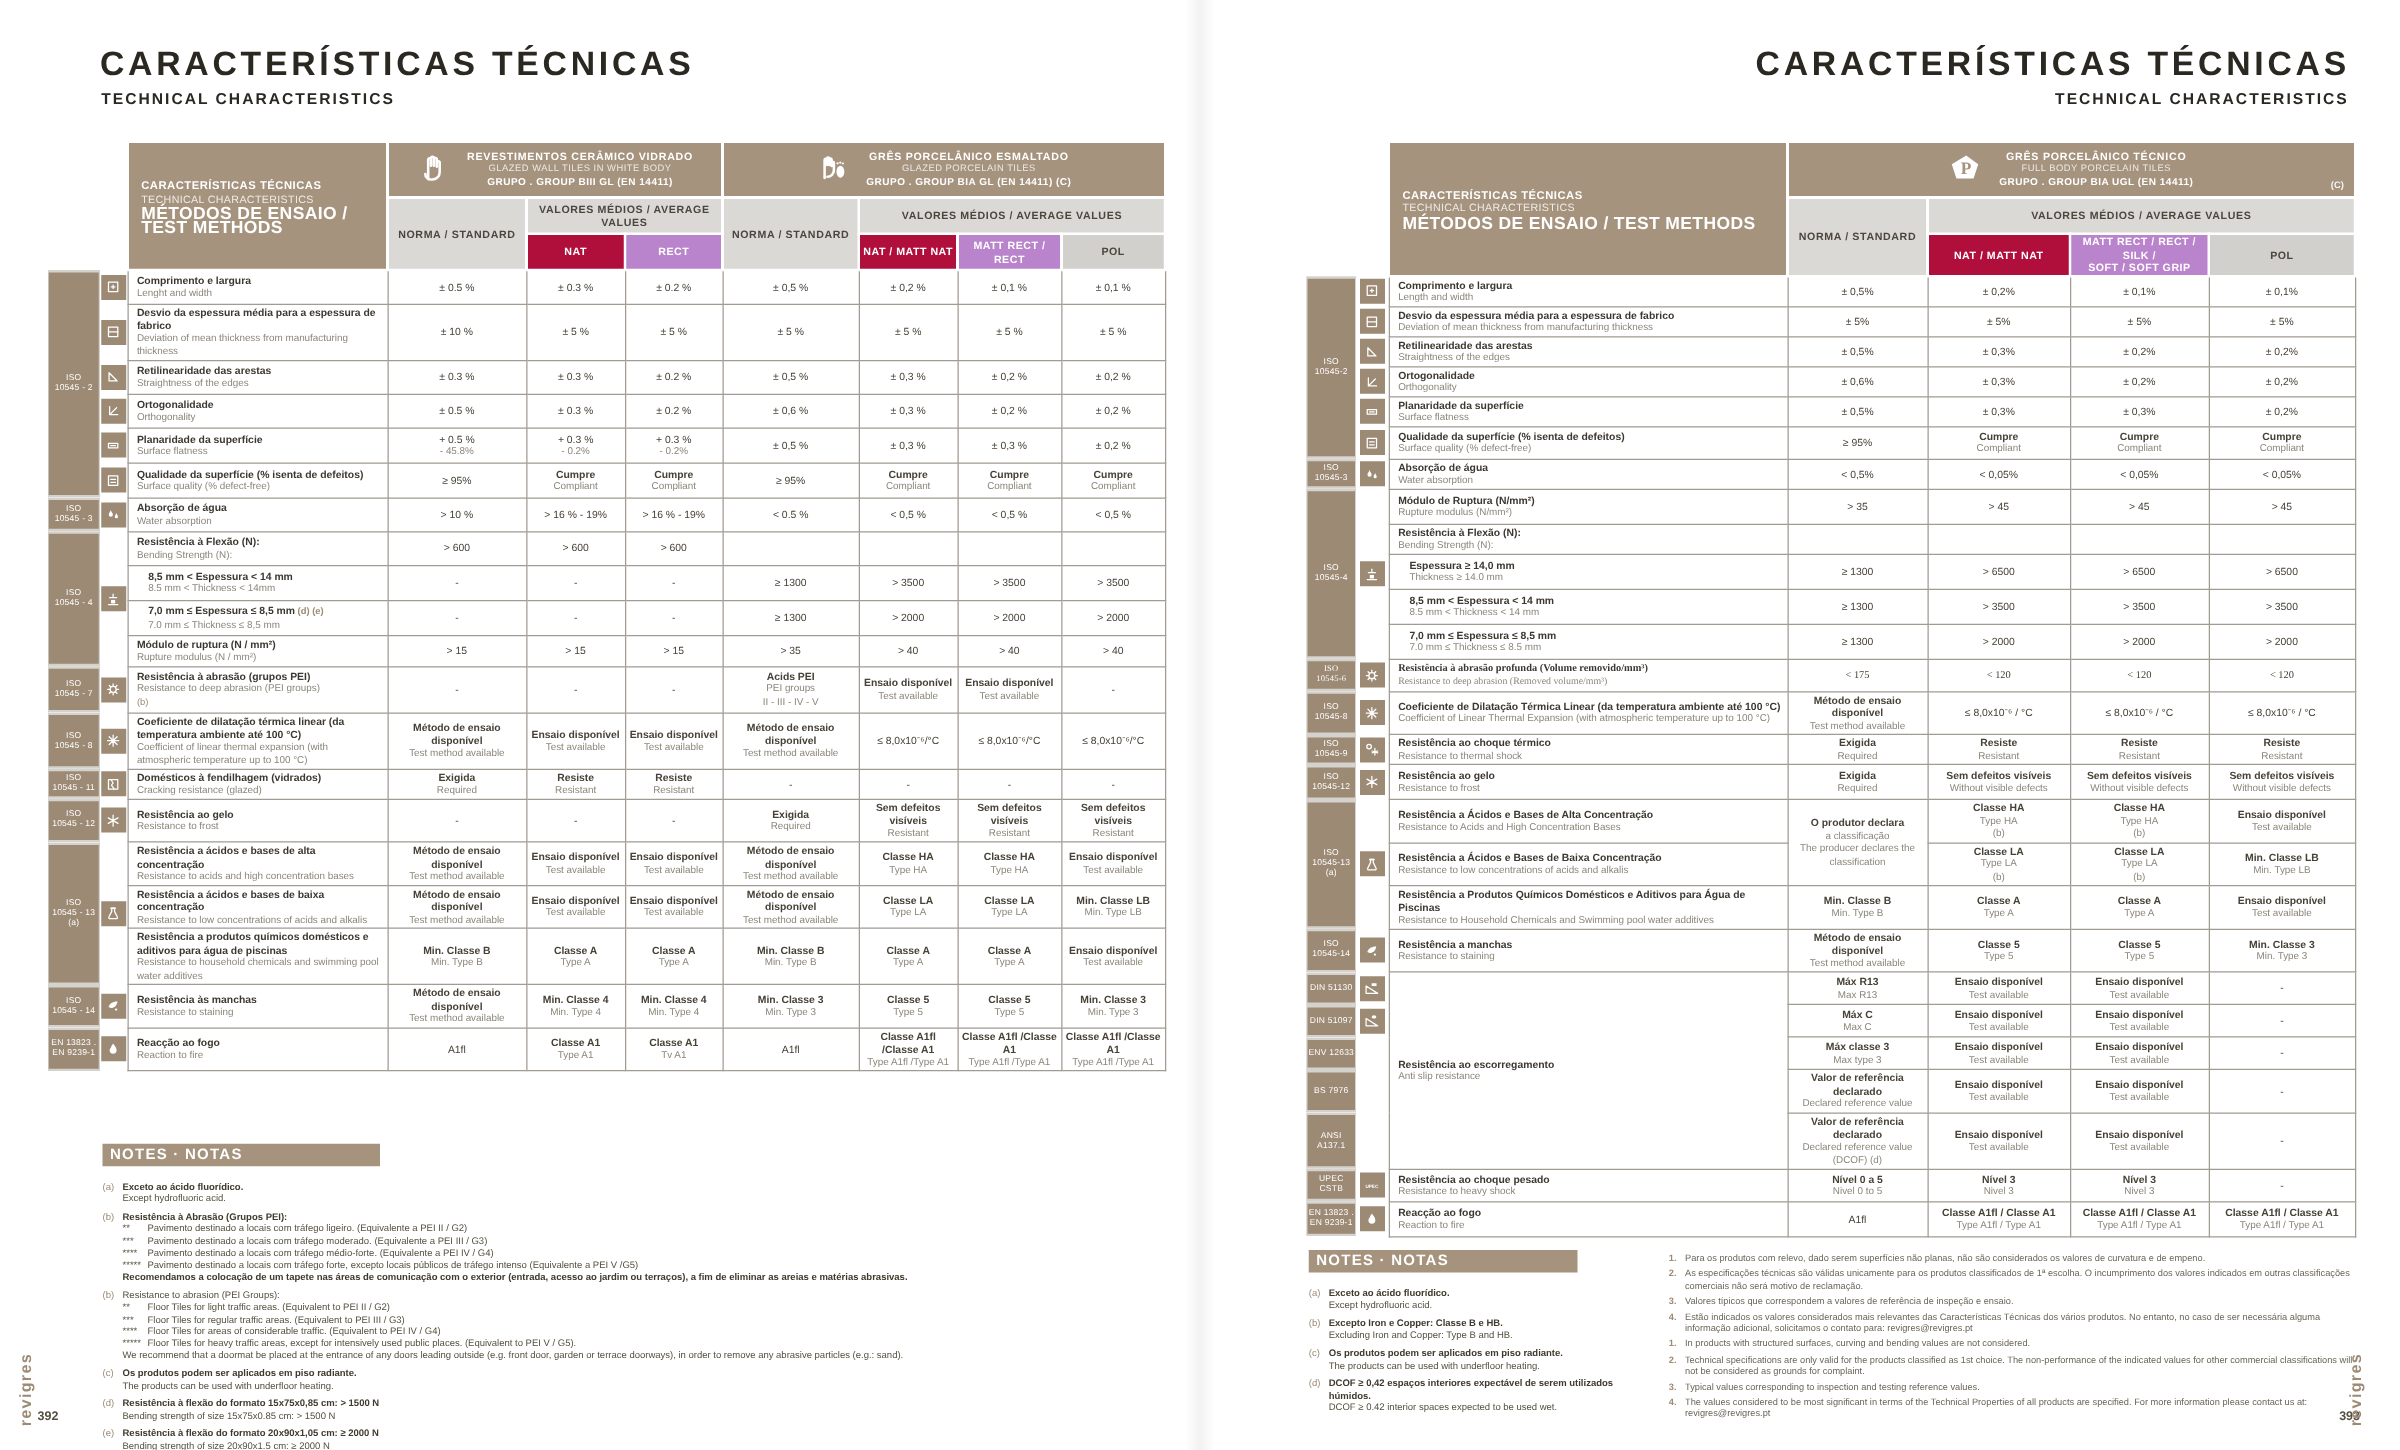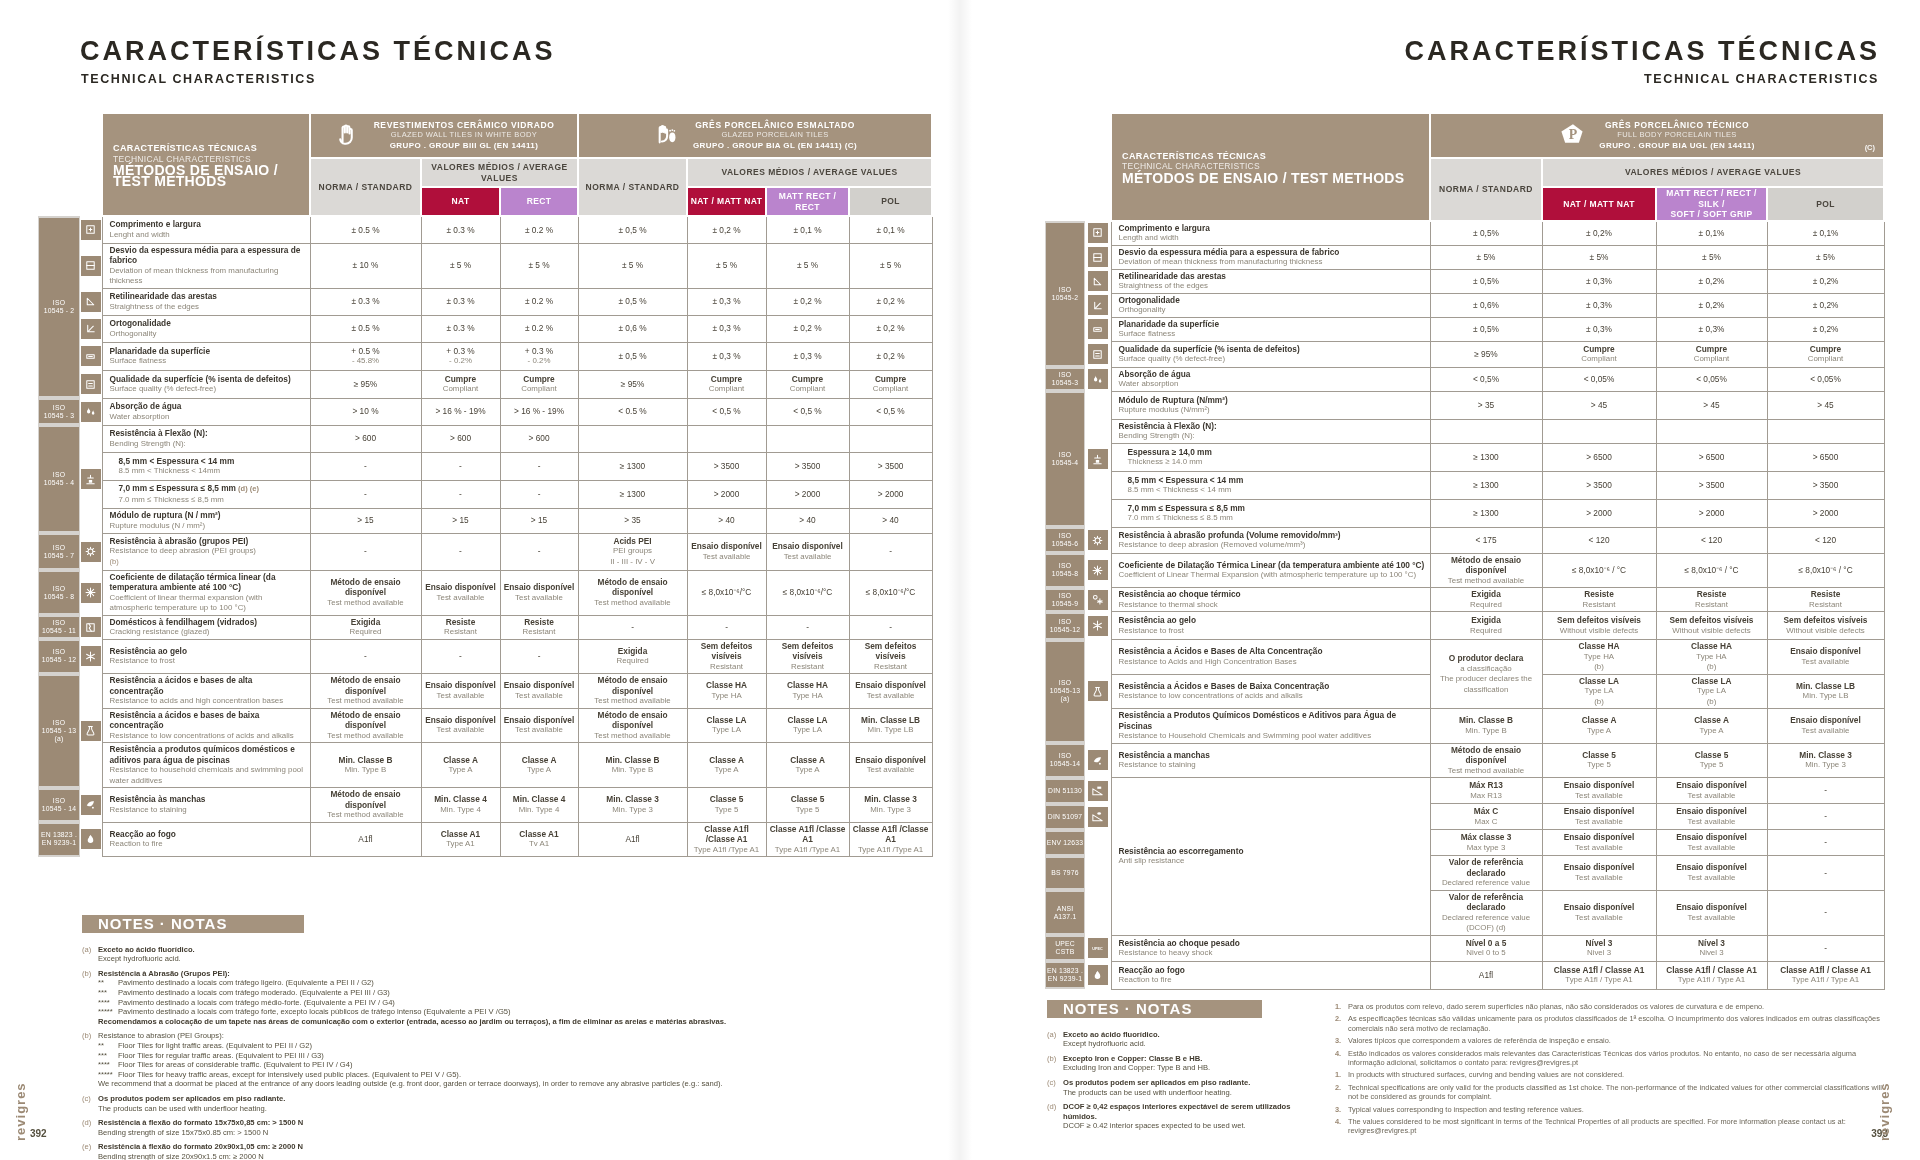--- a/index.html
+++ b/index.html
@@ -50,22 +50,22 @@
   td.lbl{text-align:left;padding-left:7px;padding-right:4px}
   td.lbl.ind{padding-left:16px}
   .pt{font-weight:700;font-size:8.3px;color:#3c372f}
   .en{font-size:7.9px;color:var(--lt)}
   .nt{color:var(--brown2);font-size:7.5px}
   .v{font-size:8.3px}
   .v.b{font-weight:700}
   .v.lt{color:var(--lt);font-size:7.9px}
   
   .notes{position:absolute;font-size:7.6px;line-height:9.6px;color:#55503f}
-  .nbar{background:var(--brown);color:#fff;font-weight:700;font-size:15px;letter-spacing:1px;
-        padding:4px 0 4px 16px;margin-bottom:12px}
+  .nbar{background:var(--brown);color:#fff;font-weight:700;font-size:12px;letter-spacing:1px;
+        padding:4px 0 4px 6px;margin-bottom:12px}
   .nitem{position:relative;padding-left:16px;margin-bottom:5px}
   .nmark{position:absolute;left:0;top:0;color:var(--brown2)}
   .nline{position:relative}
   .nline .stars{display:inline-block;width:20px;color:#55503f}
   .nline.b{font-weight:700;color:#403a2e}
   .nline.pl{padding-left:20px}
   .numnotes{position:absolute;font-size:7.4px;line-height:9.4px;color:#6b6557}
   .numitem{position:relative;padding-left:13px;margin-bottom:3px}
   .numitem .nmark{color:var(--brown2);font-weight:700}
   .pageno{position:absolute;font-size:10px;font-weight:700;color:#55503f}
@@ -1280,21 +1280,21 @@
           <td class="bcell">
             <div class="v">&gt; 2000</div>
           </td>
           <td class="bcell">
             <div class="v">&gt; 2000</div>
           </td>
           <td class="bcell">
             <div class="v">&gt; 2000</div>
           </td>
         </tr>
-        <tr class="sec" style="height: 26px;">
+        <tr class="sec" style="height: 26px; font-family: Liberation Serif, serif;">
           <td class="iso" rowspan="1">
             <div class="iso-box">
               <div>ISO</div>
               <div>10545-6</div>
             </div>
           </td>
           <td class="icn" rowspan="1">
             <div class="ibox">
               <svg viewBox="0 0 14 14" width="13" height="13" style="stroke:#fff;fill:none;stroke-width:1.1;stroke-linecap:round;stroke-linejoin:round">
                 <circle cx="7" cy="7" r="2.6"></circle>

